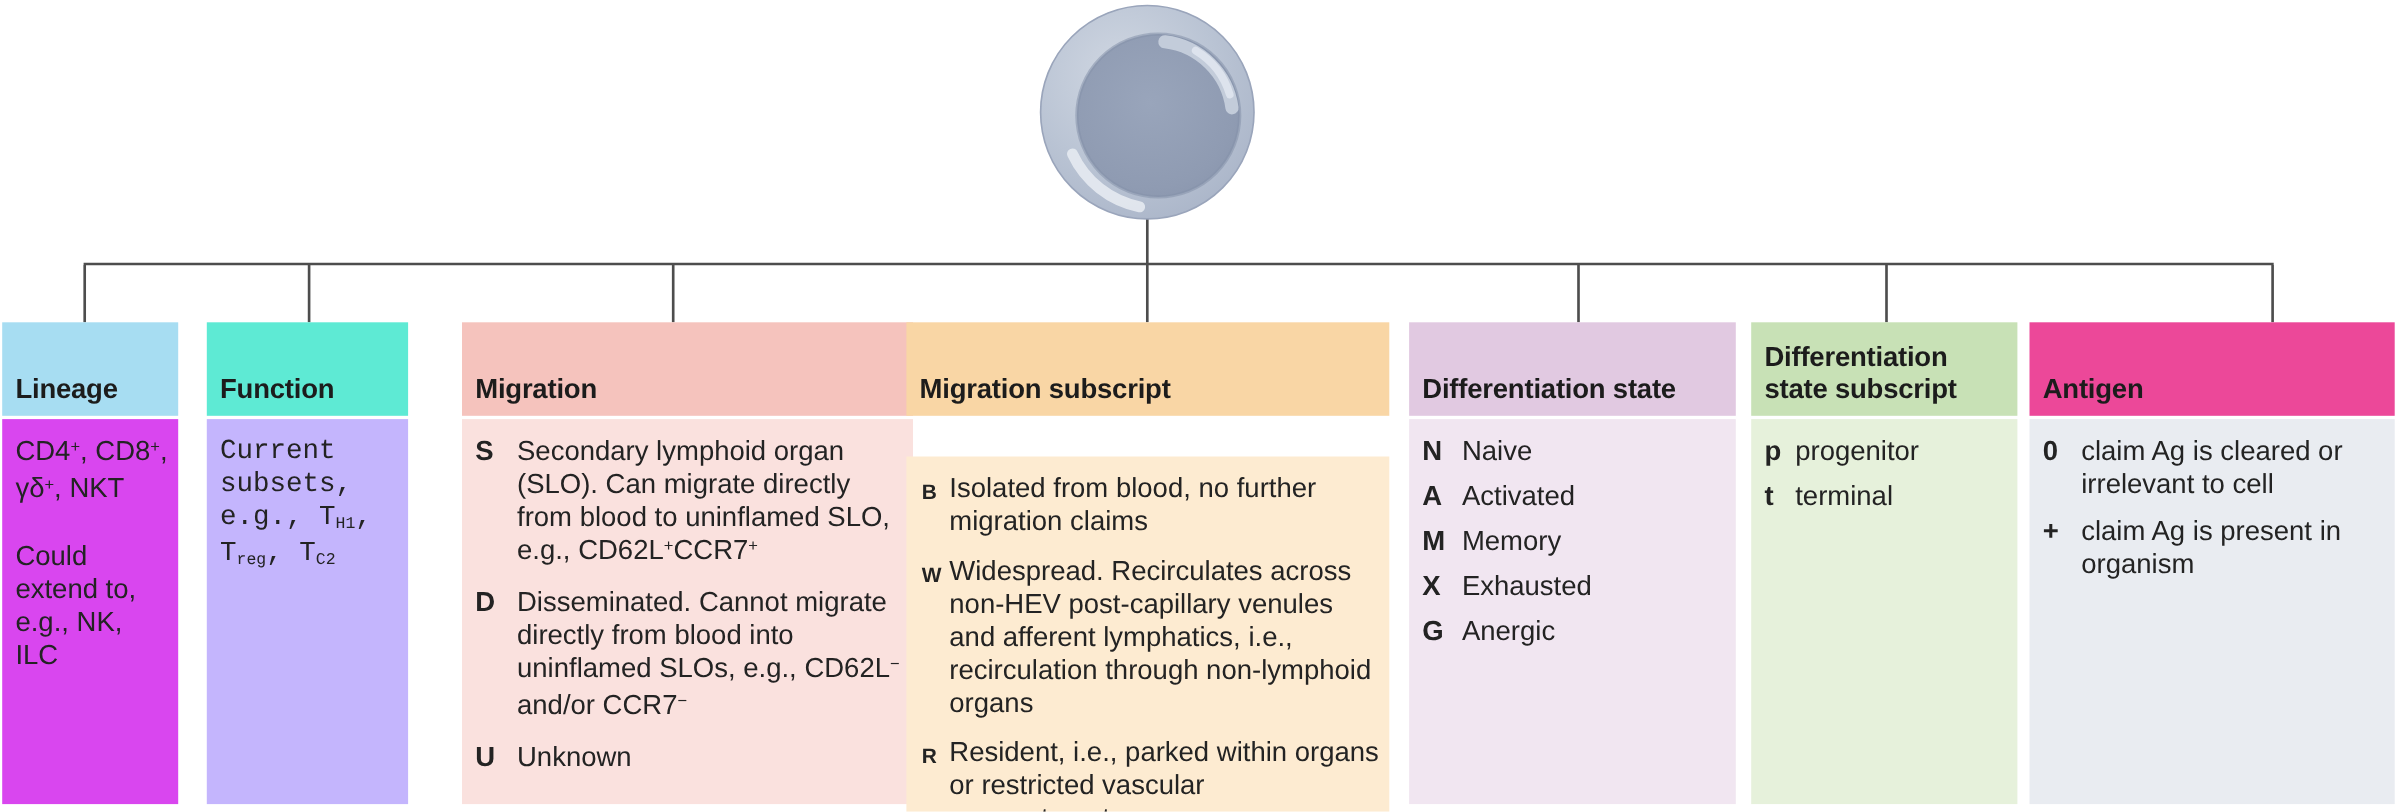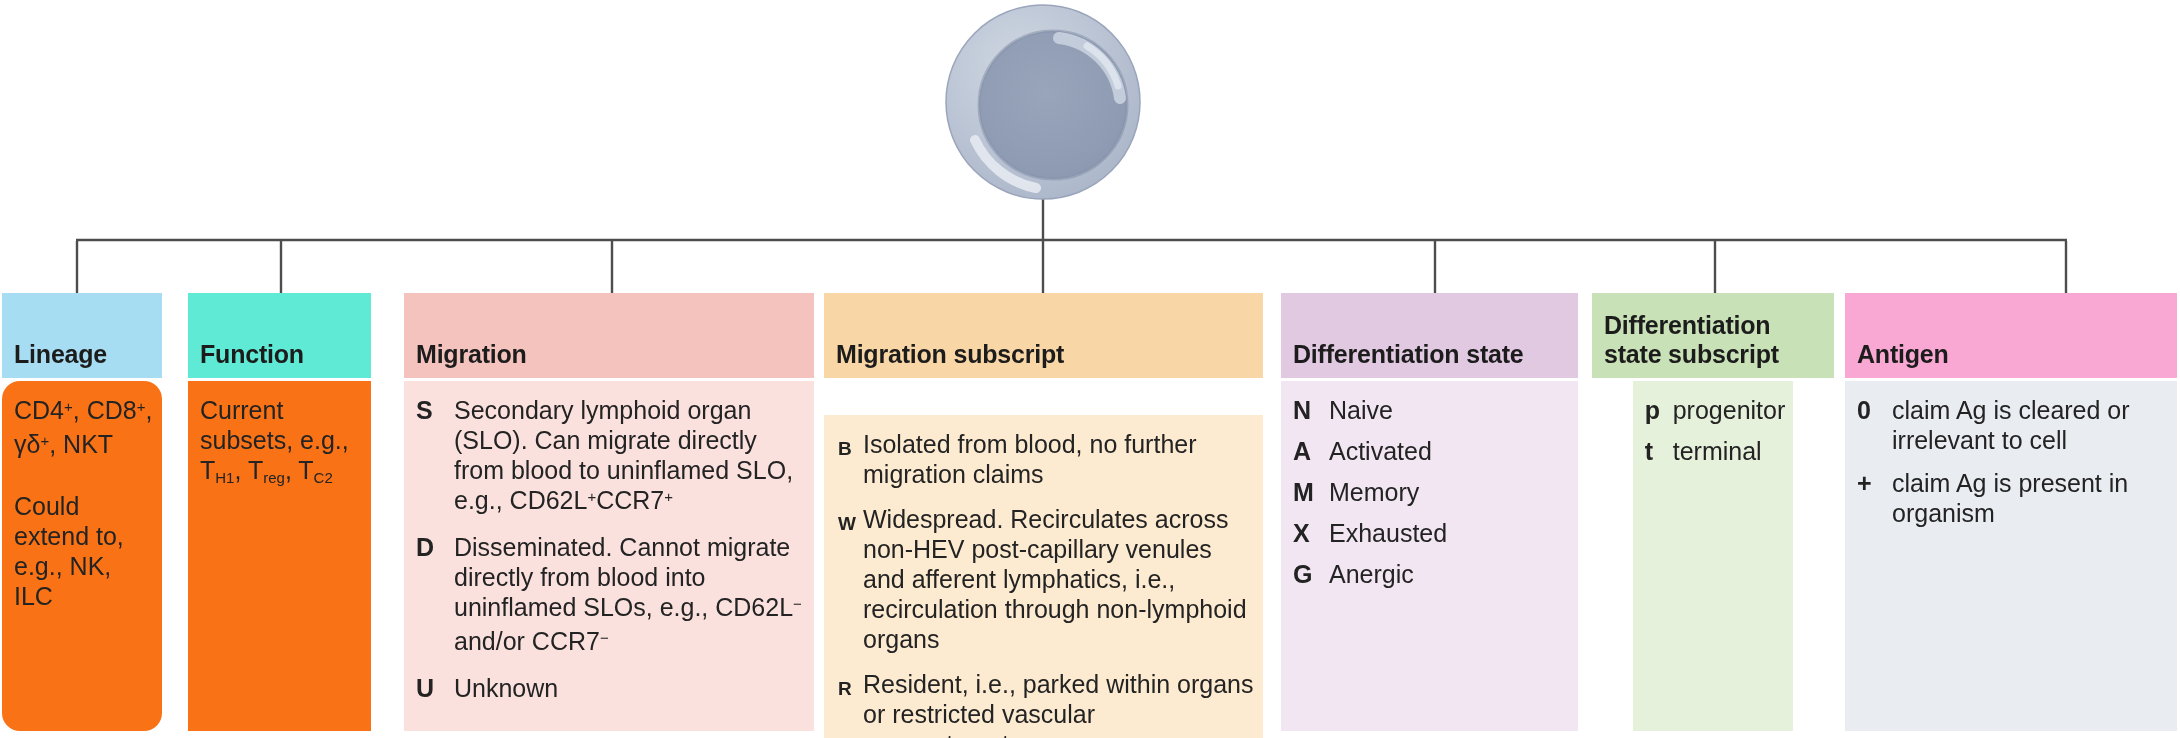--- a/index.html
+++ b/index.html
@@ -23,30 +23,30 @@
   }
   .para{margin:0 0 28px 0;}
   .item{display:flex;align-items:flex-start;margin-bottom:13px;}
   .letter{font-weight:700;flex:0 0 38px;}
   .item-text{flex:1 1 auto;}
   sup{font-size:60%;vertical-align:baseline;position:relative;top:-0.45em;}
   sub{font-size:60%;vertical-align:baseline;position:relative;top:0.28em;}
   
   .c-lineage{left:2px;width:160px;}
   .c-function{left:188px;width:183px;}
-  .c-migration{left:404px;width:410px;}
+  .c-migration{left:420px;width:410px;}
   .c-migration .letter{flex:0 0 38px;}
   .c-migsub{left:824px;width:439px;gap:34px;}
   .c-migsub .col-body{padding-left:14px;}
   .c-migsub .letter{flex:0 0 25px;font-size:19px;line-height:19px;margin-top:10px;}
   .c-migsub .item{margin-bottom:15px;}
   .c-diffstate{left:1281px;width:297px;}
   .c-diffstate .letter{flex:0 0 36px;}
   .c-diffstate .item{margin-bottom:11px;}
-  .c-diffsub{left:1592px;width:242px;align-items:center;}
+  .c-diffsub{left:1592px;width:242px;}
   .c-diffsub .letter{flex:0 0 28px;}
   .c-diffsub .item{margin-bottom:11px;}
   .c-antigen{left:1845px;width:332px;}
   .c-antigen .letter{flex:0 0 35px;}
 </style>
 </head>
 <body>
 
 <div id="canvas">
 
@@ -72,31 +72,31 @@
     <circle cx="112" cy="105" r="74" fill="url(#gNucleus)"></circle>
     <circle cx="112" cy="105" r="74" fill="none" stroke="#8591a9" stroke-width="3" opacity="0.55"></circle>
     <path d="M118 38 A70 70 0 0 1 179 98" fill="none" stroke="#c3ccda" stroke-width="12" stroke-linecap="round"></path>
     <path d="M146 46 A70 70 0 0 1 177 86" fill="none" stroke="#dde3ed" stroke-width="7" stroke-linecap="round"></path>
   </svg>
 
   <div class="col c-lineage">
     <div class="col-header" style="background: rgb(167, 221, 242);">
       <div class="col-title">Lineage</div>
     </div>
-    <div class="col-body" style="background: #f97316; border-radius: 18px;">
+    <div class="col-body" style="background: #d946ef;">
       <p class="para">CD4<sup>+</sup>, CD8<sup>+</sup>, γδ<sup>+</sup>, NKT</p>
       <p class="para">Could extend to, e.g., NK, ILC</p>
     </div>
   </div>
 
   <div class="col c-function">
     <div class="col-header" style="background: #5eead4;">
       <div class="col-title">Function</div>
     </div>
-    <div class="col-body" style="background: #f97316;">
+    <div class="col-body" style="background: #c4b5fd; font-family: Liberation Mono, monospace;">
       <p class="para">Current subsets, e.g., T<sub>H1</sub>, T<sub>reg</sub>, T<sub>C2</sub></p>
     </div>
   </div>
 
   <div class="col c-migration">
     <div class="col-header" style="background: rgb(245, 195, 189);">
       <div class="col-title">Migration</div>
     </div>
     <div class="col-body" style="background: rgb(250, 225, 222);">
       <div class="item">
@@ -172,21 +172,21 @@
         <span class="item-text">progenitor</span>
       </div>
       <div class="item">
         <span class="letter">t</span>
         <span class="item-text">terminal</span>
       </div>
     </div>
   </div>
 
   <div class="col c-antigen">
-    <div class="col-header" style="background: #f9a8d4;">
+    <div class="col-header" style="background: #ec4899;">
       <div class="col-title">Antigen</div>
     </div>
     <div class="col-body" style="background: rgb(233, 236, 241);">
       <div class="item">
         <span class="letter">0</span>
         <span class="item-text">claim Ag is cleared or irrelevant to cell</span>
       </div>
       <div class="item">
         <span class="letter">+</span>
         <span class="item-text">claim Ag is present in organism</span>

